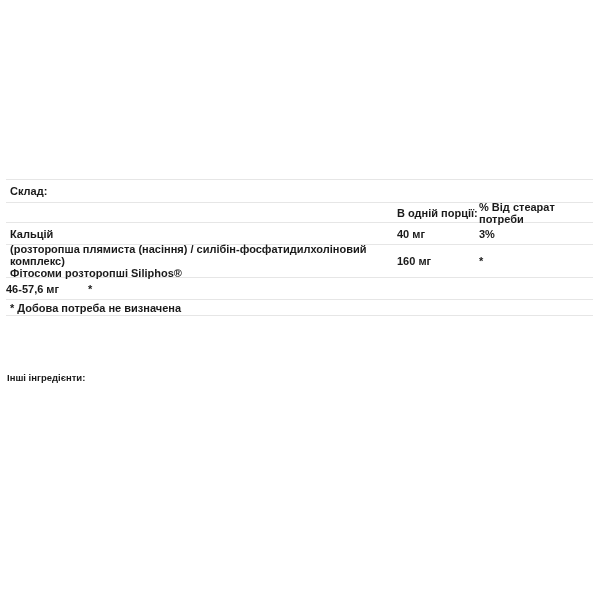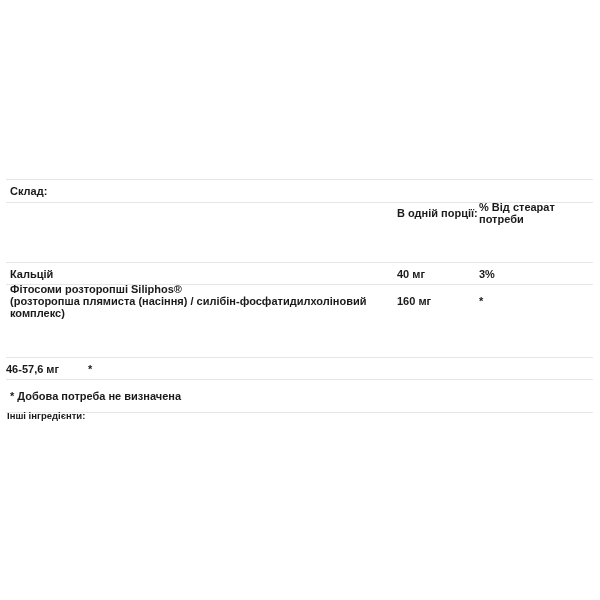--- a/index.html
+++ b/index.html
@@ -8,24 +8,24 @@
   .facts { position: absolute; left: 6px; top: 179px; width: 587px; }
   .row { border-top: 1px solid #e6e6e6; display: flex; align-items: center;
          font-size: 11px; font-weight: bold; box-sizing: border-box; }
   .row.last { border-bottom: 1px solid #e6e6e6; }
   .c1 { padding-left: 4px; flex: 1; line-height: 12px; }
   .c2 { width: 82px; }
   .c3 { width: 114px; }
   .h23 { height: 23px; }
   .h19 { height: 19px; }
   .h20 { height: 20px; }
-  .h22 { height: 22px; margin-top: 40px; }
+  .h22 { height: 22px; }
   .h33 { height: 33px; }
-  .h21 { height: 34px; }
-  .other { position: absolute; left: 7px; top: 372px; width: 586px; font-size: 9.5px; font-weight: bold; line-height: 12px; margin-top: 38px; }
+  .h21 { height: 17px; }
+  .other { position: absolute; left: 7px; top: 372px; width: 586px; font-size: 9.5px; font-weight: bold; line-height: 12px; }
   .other .title { margin-bottom: 8px; }
 </style>
 </head>
 <body>
 
 <div class="facts">
   <div class="row h23">
     <span class="c1">Склад:</span>
   </div>
   <div class="row h20">
@@ -33,22 +33,22 @@
     <span class="c2">В одній порції:</span>
     <span class="c3">% Від стеарат потреби</span>
   </div>
   <div class="row h22">
     <span class="c1">Кальцій</span>
     <span class="c2">40 мг</span>
     <span class="c3">3%</span>
   </div>
   <div class="row h33">
     <span class="c1">
+      <span style="display:block">(розторопша плямиста (насіння) / силібін-фосфатидилхоліновий комплекс)</span>
       <span style="display:block">Фітосоми розторопші Siliphos®</span>
-      <span style="display:block">(розторопша плямиста (насіння) / силібін-фосфатидилхоліновий комплекс)</span>
     </span>
     <span class="c2">160 мг</span>
     <span class="c3">*</span>
   </div>
   <div class="row h22">
     <span class="c2">46-57,6 мг</span>
     <span class="c3">*</span>
   </div>
   <div class="row h21 last">
     <span class="c1">* Добова потреба не визначена</span>

